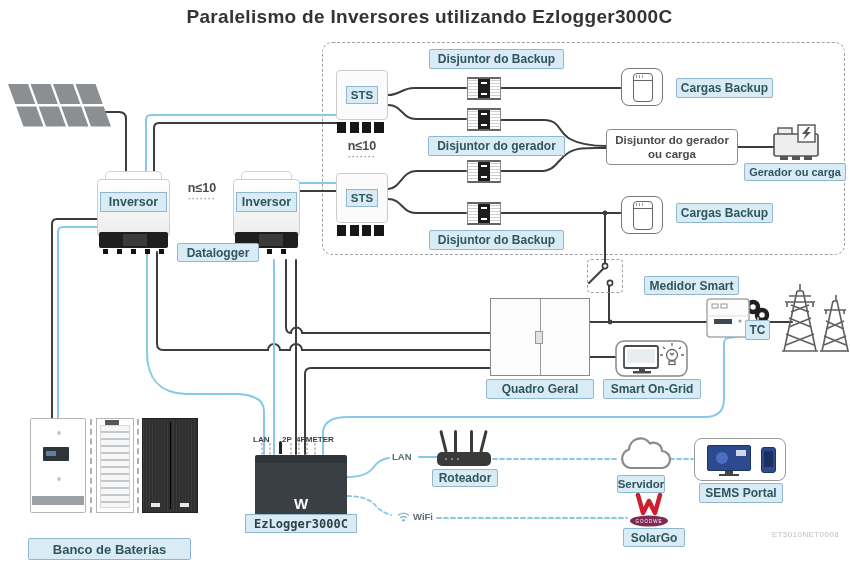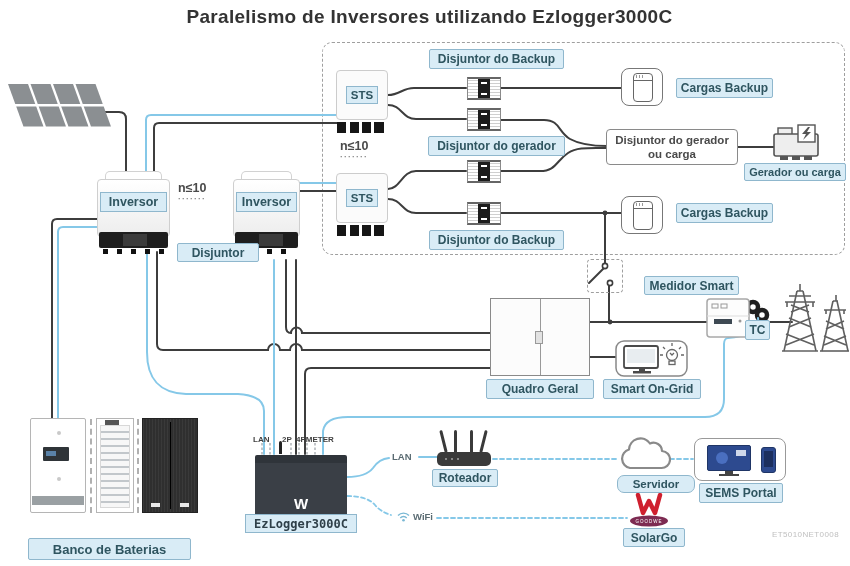--- a/index.html
+++ b/index.html
@@ -11,21 +11,21 @@
   .lbl{position:absolute;z-index:3;display:flex;align-items:center;justify-content:center;
        background:#d9ecf6;border:1px solid #8fb7cd;color:#2f5560;
        font:600 12px "Liberation Sans",sans-serif;border-radius:2px;white-space:nowrap;}
   .wbox{position:absolute;z-index:3;display:flex;flex-direction:column;align-items:center;justify-content:center;
         background:#fff;border:1.5px solid #8a8a8a;color:#4a4a4a;border-radius:4px;
         font:600 11.5px/1.25 "Liberation Sans",sans-serif;}
   .title{position:absolute;left:0;top:6px;width:850px;text-align:center;z-index:3;
          font:700 19px "Liberation Sans",sans-serif;color:#333;letter-spacing:.3px;padding-left:9px;}
   .dashedbox{position:absolute;left:322px;top:42px;width:523px;height:213px;
              border:1.6px dashed #9f9f9f;border-radius:10px;z-index:0;}
-  .nnote{position:absolute;z-index:3;color:#4a4a4a;font:600 12.5px "Liberation Sans",sans-serif;text-align:left;}
+  .nnote{position:absolute;z-index:3;color:#4a4a4a;font:600 12.5px "Liberation Sans",sans-serif;text-align:center;}
   .ndots{color:#8a8a8a;font:700 9px "Liberation Sans",sans-serif;letter-spacing:1px;margin-top:-1px;}
   
   .inv{width:73px;height:85px;}
   .inv-top{position:absolute;left:8px;top:0;right:8px;height:9px;background:#fff;
            border:1px solid #d2d2d2;border-bottom:none;border-radius:5px 5px 0 0;}
   .inv-body{position:absolute;left:0;top:8px;right:0;height:58px;background:linear-gradient(180deg,#fff,#ededed);
             border:1px solid #cfcfcf;border-radius:4px;}
   .inv-band{position:absolute;left:2px;top:61px;right:2px;height:16px;background:#1e1e1e;border-radius:2px;}
   .inv-band::before{content:"";position:absolute;left:24px;top:2px;width:24px;height:12px;background:#3b3b3b;}
   .inv-nubs{position:absolute;left:6px;top:78px;right:6px;height:5px;
@@ -206,21 +206,21 @@
     <div class="inv-band"></div>
     <div class="inv-nubs"></div>
     <div class="inv-label">Inversor</div>
   </div>
 
   <div class="nnote" style="left:178px;top:181px;width:48px;">
     <span>n≤10</span>
     <div class="ndots">·······</div>
   </div>
 
-  <div class="lbl" style="left:177px;top:243px;width:82px;height:19px;">Disjuntor</div>
+  <div class="lbl" style="left:177px;top:243px;width:82px;height:19px;">Datalogger</div>
 
   <div class="comp sts" style="left:336px;top:70px;">
     <div class="sts-body"></div>
     <div class="sts-blocks"></div>
     <div class="sts-label">STS</div>
   </div>
   <div class="nnote" style="left:340px;top:139px;width:44px;">
     <span>n≤10</span>
     <div class="ndots">·······</div>
   </div>
@@ -352,21 +352,21 @@
     <div class="ant" style="left:17px;"></div>
     <div class="ant" style="left:33px;"></div>
     <div class="ant" style="left:45px;transform:rotate(14deg);"></div>
     <div class="bod"></div>
   </div>
   <div class="lbl" style="left:432px;top:469px;width:66px;height:18px;">Roteador</div>
 
   <svg class="comp" style="left:617px;top:434px;" width="54" height="40" viewBox="0 0 54 40">
     <path d="M13,34 A9.5,9.5 0 0 1 12,15.5 A11.5,11.5 0 0 1 33,9.5 A8.5,8.5 0 0 1 45,17 A8.5,8.5 0 0 1 44,34 Z" fill="#fff" stroke="#8a8a8a" stroke-width="2.2" stroke-linejoin="round"></path>
   </svg>
-  <div class="lbl" style="left:617px;top:475px;width:78px;height:18px;font-size:11.5px;border-radius:7px;">Servidor</div>
+  <div class="lbl" style="left:617px;top:475px;width:48px;height:18px;font-size:11.5px;">Servidor</div>
 
   <div class="comp semsbox" style="left:694px;top:438px;">
     <div class="mon"></div>
     <div class="monstand"></div>
     <div class="monbase"></div>
     <div class="phone"></div>
   </div>
   <div class="lbl" style="left:699px;top:483px;width:84px;height:20px;">SEMS Portal</div>
 
   <svg class="comp" style="left:630px;top:492px;" width="44" height="36">

